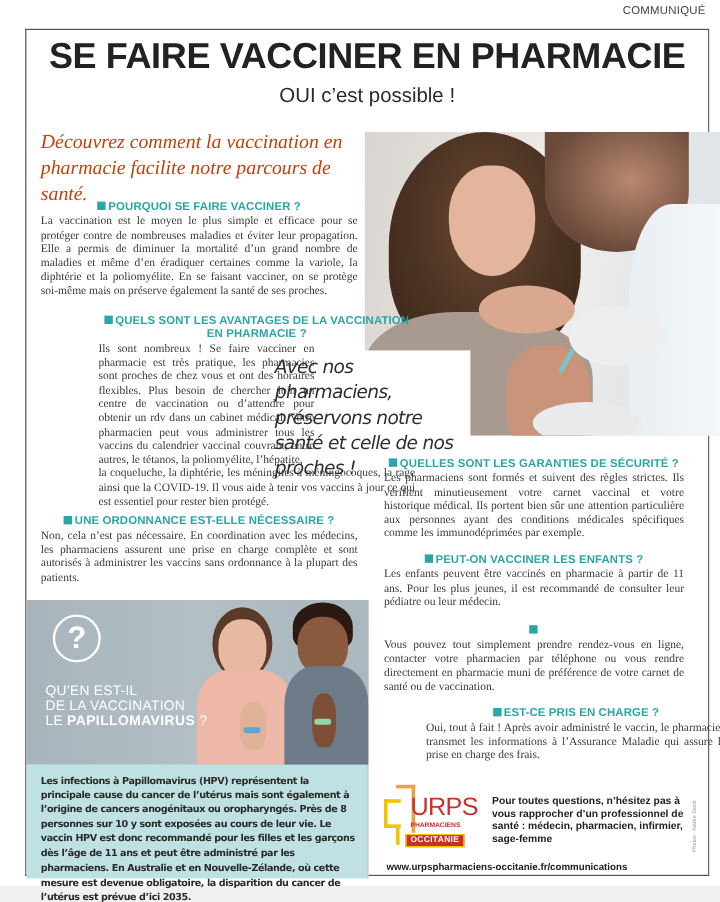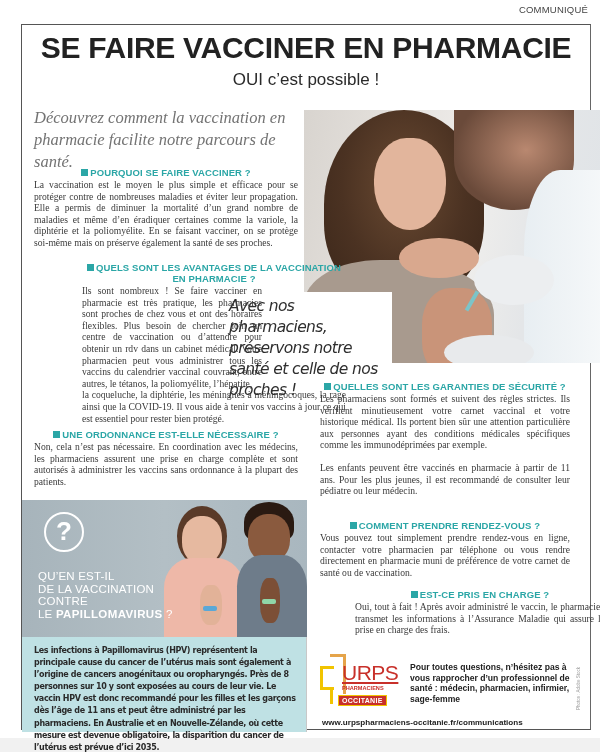--- a/index.html
+++ b/index.html
@@ -6,21 +6,21 @@
   html, body { width: 600px; height: 752px; background: #ffffff; overflow: hidden; }
   body { position: relative; font-family: "Liberation Serif", serif; color: #3a3a3a; }
 
   .tag { position: absolute; top: 4px; right: 12px; font-family: "Liberation Sans", sans-serif; font-size: 9.5px; letter-spacing: 0.2px; color: #444; }
   .frame { position: absolute; left: 21px; top: 24px; width: 570px; height: 706px; border: 1.5px solid #555; border-right-color: #666; }
   .bottom-shadow { position: absolute; left: 0; top: 738px; width: 600px; height: 14px; background: #f1f1f1; }
 
   .title { position: absolute; left: 22px; top: 32px; width: 568px; text-align: center; font-family: "Liberation Sans", sans-serif; font-weight: 900; font-size: 30px; letter-spacing: -0.3px; color: #222; line-height: 32px; }
   .subtitle { position: absolute; left: 22px; top: 66px; width: 568px; text-align: center; font-family: "Liberation Sans", sans-serif; font-weight: 400; font-size: 17px; color: #2a2a2a; line-height: 28px; }
 
-  .intro { position: absolute; left: 34px; top: 107px; width: 270px; font-family: "Liberation Serif", serif; font-style: italic; font-size: 16.5px; line-height: 22px; color: #737373; }
+  .intro { position: absolute; left: 34px; top: 107px; width: 270px; font-family: "Liberation Serif", serif; font-style: italic; font-size: 16.5px; line-height: 22px; color: #c2410c; }
 
   .photo { position: absolute; left: 304px; top: 110px; width: 296px; height: 253px; overflow: hidden;
     background: linear-gradient(100deg, #d8d4cf 0%, #e6e2de 30%, #efeeec 55%, #e4e6e8 75%, #dfe3e7 100%); }
   .photo .hair { position: absolute; left: 20px; top: 0; width: 160px; height: 190px; border-radius: 50% 50% 40% 40%; background: radial-gradient(ellipse at 50% 40%, #6a4a32 0%, #4b3222 55%, #3a2619 100%); }
   .photo .face { position: absolute; left: 70px; top: 28px; width: 72px; height: 92px; border-radius: 45% 45% 50% 50%; background: #e2b59c; }
   .photo .sweater { position: absolute; left: 0; top: 150px; width: 190px; height: 110px; border-radius: 40% 50% 0 0; background: #a89a8e; }
   .photo .arm { position: absolute; left: 118px; top: 178px; width: 70px; height: 90px; border-radius: 40%; background: #c99479; }
   .photo .hand { position: absolute; left: 95px; top: 128px; width: 80px; height: 40px; border-radius: 50%; background: #d9a88e; }
   .photo .doc-head { position: absolute; left: 150px; top: 0; width: 120px; height: 100px; border-radius: 0 0 50% 50%; background: radial-gradient(ellipse at 60% 40%, #b98870 0%, #6a4a3a 70%); }
   .photo .coat { position: absolute; left: 220px; top: 60px; width: 90px; height: 200px; background: linear-gradient(90deg, #e8eef2, #f7f9fa); border-radius: 40% 0 0 0; }
@@ -60,21 +60,21 @@
   .kid2-body { position: absolute; left: 215px; top: 55px; width: 70px; height: 90px; border-radius: 35% 35% 0 0; background: #6e7c8a; }
   .kid2-arm { position: absolute; left: 238px; top: 78px; width: 20px; height: 45px; border-radius: 40%; background: #7c4f36; }
   .kid2-band { position: absolute; left: 240px; top: 99px; width: 14px; height: 5px; background: #8fd6a8; border-radius: 2px; }
 
   .hpv-text { position: absolute; left: 12px; top: 145px; width: 266px; font-family: "DejaVu Sans", sans-serif; font-weight: 700; font-size: 8px; line-height: 12.1px; color: #2a2a2a; letter-spacing: -0.35px; }
 
   .logo { position: absolute; left: 318px; top: 652px; width: 80px; height: 60px; }
   .logo .bracket1 { position: absolute; left: 2px; top: 14px; width: 14px; height: 24px; border: 3px solid #f1c400; border-right: none; }
   .logo .bracket2 { position: absolute; left: 12px; top: 2px; width: 16px; height: 40px; border: 3px solid #e5a44a; border-left: none; border-bottom: none; }
   .logo .bracket3 { position: absolute; left: 12px; top: 36px; width: 6px; height: 16px; border-left: 3px solid #f1c400; }
-  .logo .urps { position: absolute; left: 24px; top: 10px; font-family: "Liberation Sans", sans-serif; font-size: 21px; font-weight: 400; color: #c8302a; letter-spacing: -0.5px; line-height: 22px; text-decoration: underline; }
+  .logo .urps { position: absolute; left: 24px; top: 10px; font-family: "Liberation Sans", sans-serif; font-size: 21px; font-weight: 400; color: #c8302a; letter-spacing: -0.5px; line-height: 22px; }
   .logo .pharm { position: absolute; left: 24px; top: 33px; font-family: "Liberation Sans", sans-serif; font-size: 5.6px; font-weight: 700; color: #c8302a; letter-spacing: 0px; }
   .logo .occ { position: absolute; left: 20px; top: 43px; padding: 1px 3px; background: #c8302a; color: #fff; font-family: "Liberation Sans", sans-serif; font-size: 7px; font-weight: 900; letter-spacing: 0.3px; border: 1px solid #f1c400; }
 
   .contact { position: absolute; left: 410px; top: 662px; width: 160px; font-family: "Liberation Sans", sans-serif; font-weight: 700; font-size: 8.6px; line-height: 10.7px; color: #222; }
   .url { position: absolute; left: 322px; top: 718px; font-family: "Liberation Sans", sans-serif; font-weight: 700; font-size: 8.1px; color: #222; }
   .credit { position: absolute; left: 576px; top: 710px; transform: rotate(-90deg); transform-origin: left top; font-family: "Liberation Sans", sans-serif; font-size: 4.5px; color: #999; white-space: nowrap; }
 </style>
 </head>
 <body>
 
@@ -118,25 +118,26 @@
   <h3><span class="sq"></span><span>UNE ORDONNANCE EST-ELLE NÉCESSAIRE ?</span></h3>
   <p>Non, cela n’est pas nécessaire. En coordination avec les médecins, les pharmaciens assurent une prise en charge complète et sont autorisés à administrer les vaccins sans ordonnance à la plupart des patients.</p>
 </div>
 
 <div class="section" id="sec4">
   <h3><span class="sq"></span><span>QUELLES SONT LES GARANTIES DE SÉCURITÉ ?</span></h3>
   <p>Les pharmaciens sont formés et suivent des règles strictes. Ils vérifient minutieusement votre carnet vaccinal et votre historique médical. Ils portent bien sûr une attention particulière aux personnes ayant des conditions médicales spécifiques comme les immunodéprimées par exemple.</p>
 </div>
 
 <div class="section" id="sec5">
+  <h3><span class="sq"></span><span>PEUT-ON VACCINER LES ENFANTS ?</span></h3>
   <p>Les enfants peuvent être vaccinés en pharmacie à partir de 11 ans. Pour les plus jeunes, il est recommandé de consulter leur pédiatre ou leur médecin.</p>
 </div>
 
 <div class="section" id="sec6">
-  <h3><span class="sq"></span><span>COMMENT PRENDRE RENDEZ-VOUS ?</span></h3>
+  <h3><span class="sq"></span></h3>
   <p>Vous pouvez tout simplement prendre rendez-vous en ligne, contacter votre pharmacien par téléphone ou vous rendre directement en pharmacie muni de préférence de votre carnet de santé ou de vaccination.</p>
 </div>
 
 <div class="section" id="sec7">
   <h3><span class="sq"></span><span>EST-CE PRIS EN CHARGE ?</span></h3>
   <p>Oui, tout à fait ! Après avoir administré le vaccin, le pharmacien transmet les informations à l’Assurance Maladie qui assure la prise en charge des frais.</p>
 </div>
 
 <div class="hpv">
   <div class="hpv-photo">
@@ -147,21 +148,20 @@
     <div class="kid1-band"></div>
     <div class="kid2-hair"></div>
     <div class="kid2-face"></div>
     <div class="kid2-body"></div>
     <div class="kid2-arm"></div>
     <div class="kid2-band"></div>
     <div class="qcircle">?</div>
     <div class="qtext">
       <div>QU’EN EST-IL</div>
       <div>DE LA VACCINATION</div>
-      <div>CONTRE</div>
       <div><span>LE </span><b>PAPILLOMAVIRUS</b><span> ?</span></div>
     </div>
   </div>
   <div class="hpv-text">Les infections à Papillomavirus (HPV) représentent la principale cause du cancer de l’utérus mais sont également à l’origine de cancers anogénitaux ou oropharyngés. Près de 8 personnes sur 10 y sont exposées au cours de leur vie. Le vaccin HPV est donc recommandé pour les filles et les garçons dès l’âge de 11 ans et peut être administré par les pharmaciens. En Australie et en Nouvelle-Zélande, où cette mesure est devenue obligatoire, la disparition du cancer de l’utérus est prévue d’ici 2035.</div>
 </div>
 
 <div class="logo">
   <div class="bracket1"></div>
   <div class="bracket2"></div>
   <div class="bracket3"></div>

